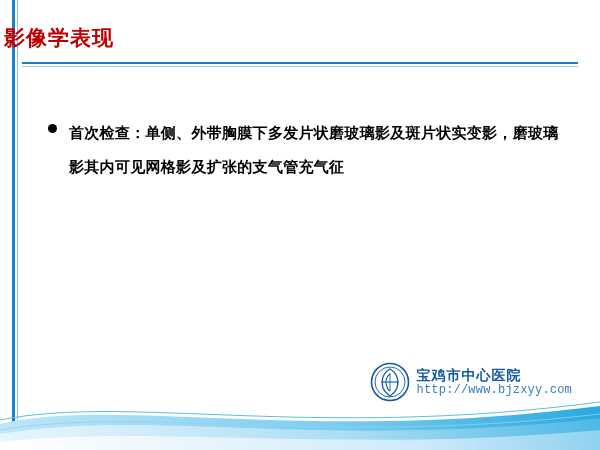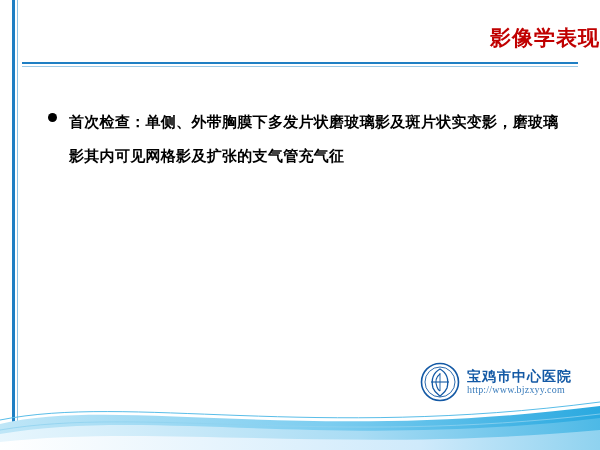--- a/index.html
+++ b/index.html
@@ -34,24 +34,24 @@
     position: absolute;
     left: 17px;
     top: 0;
     width: 1px;
     height: 450px;
     background: #8fc2e4;
   }
   
   .title-wrap {
     position: absolute;
-    left: 12px;
+    left: 4px;
     top: 24px;
     width: 588px;
-    text-align: right;
+    text-align: left;
   }
   .title {
     display: inline-block;
     font-size: 21px;
     font-weight: bold;
     color: #c00000;
     letter-spacing: 1px;
     font-family: "DejaVu Sans", "Liberation Sans", sans-serif;
   }
   .title-rule {
@@ -67,21 +67,21 @@
     left: 22px;
     top: 66px;
     width: 556px;
     height: 1px;
     background: #9dcbe8;
   }
   
   .body {
     position: absolute;
     left: 48px;
-    top: 105px;
+    top: 116px;
     width: 520px;
   }
   .bullet-row {
     display: flex;
     align-items: flex-start;
     margin-bottom: 20px;
   }
   .bullet-dot {
     flex: 0 0 auto;
     width: 9px;
@@ -121,24 +121,24 @@
   }
   .logo-name {
     font-size: 14px;
     font-weight: bold;
     color: #1359a5;
     letter-spacing: 1px;
     font-family: "DejaVu Sans", "Liberation Sans", sans-serif;
     line-height: 15px;
   }
   .logo-url {
-    font-size: 10px;
+    font-size: 12px;
     color: #3a7cbb;
     letter-spacing: 0.2px;
-    font-family: Liberation Serif, serif;
+    font-family: Liberation Mono, monospace;
     margin-top: 0;
   }
   
   .wave {
     position: absolute;
     left: 0;
     bottom: 0;
     width: 600px;
     height: 70px;
   }

